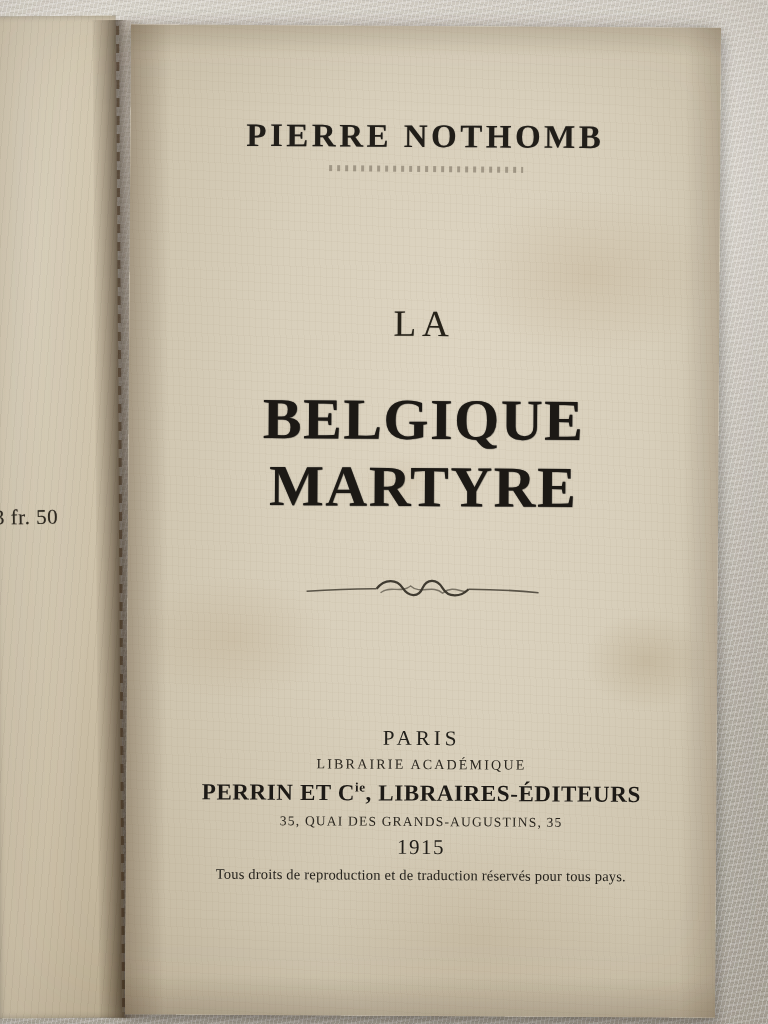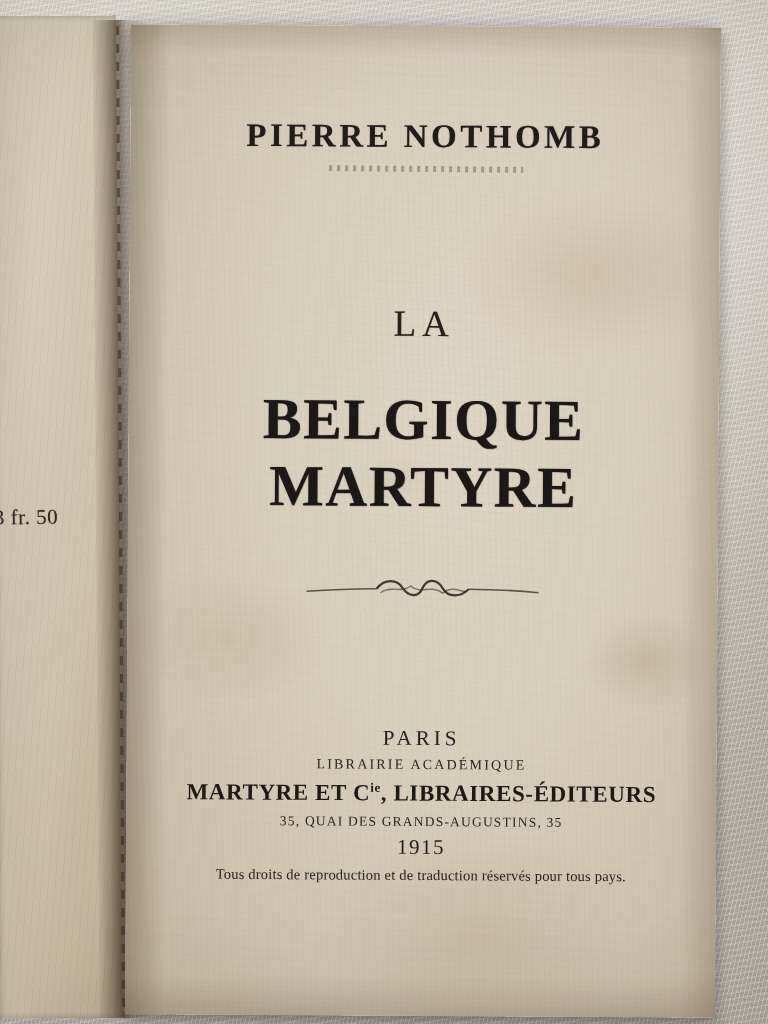--- a/index.html
+++ b/index.html
@@ -306,21 +306,21 @@
           <path d="M4 18 C 30 16, 55 15, 74 15" stroke="#3a342a" stroke-width="1.6" fill="none" opacity="0.8"></path>
           <path d="M166 15 C 190 15, 214 16, 236 18" stroke="#3a342a" stroke-width="1.6" fill="none" opacity="0.8"></path>
           <path d="M74 15 C 82 5, 94 5, 100 14 C 106 23, 116 24, 120 14 C 124 5, 134 4, 140 14 C 146 24, 158 23, 166 15" stroke="#2f2a21" stroke-width="2.2" fill="none" opacity="0.9"></path>
           <path d="M78 19 C 88 11, 98 20, 108 12 C 118 21, 130 10, 140 19 C 150 11, 158 18, 164 17" stroke="#3b352b" stroke-width="1.4" fill="none" opacity="0.6"></path>
         </svg>
       </div>
 
       <div id="imprint">
         <div id="pub-city">PARIS</div>
         <div id="pub-series">LIBRAIRIE ACADÉMIQUE</div>
-        <div id="pub-house"><span>MARTYRE ET C</span><sup>ie</sup><span>, LIBRAIRES-ÉDITEURS</span></div>
+        <div id="pub-house"><span>PERRIN ET C</span><sup>ie</sup><span>, LIBRAIRES-ÉDITEURS</span></div>
         <div id="pub-address">35,  QUAI DES GRANDS-AUGUSTINS,  35</div>
         <div id="pub-year">1915</div>
         <div id="rights">Tous droits de reproduction et de traduction réservés pour tous pays.</div>
       </div>
 
     </div>
   </div>
 
   <div id="photo-soft"></div>
 </div>

